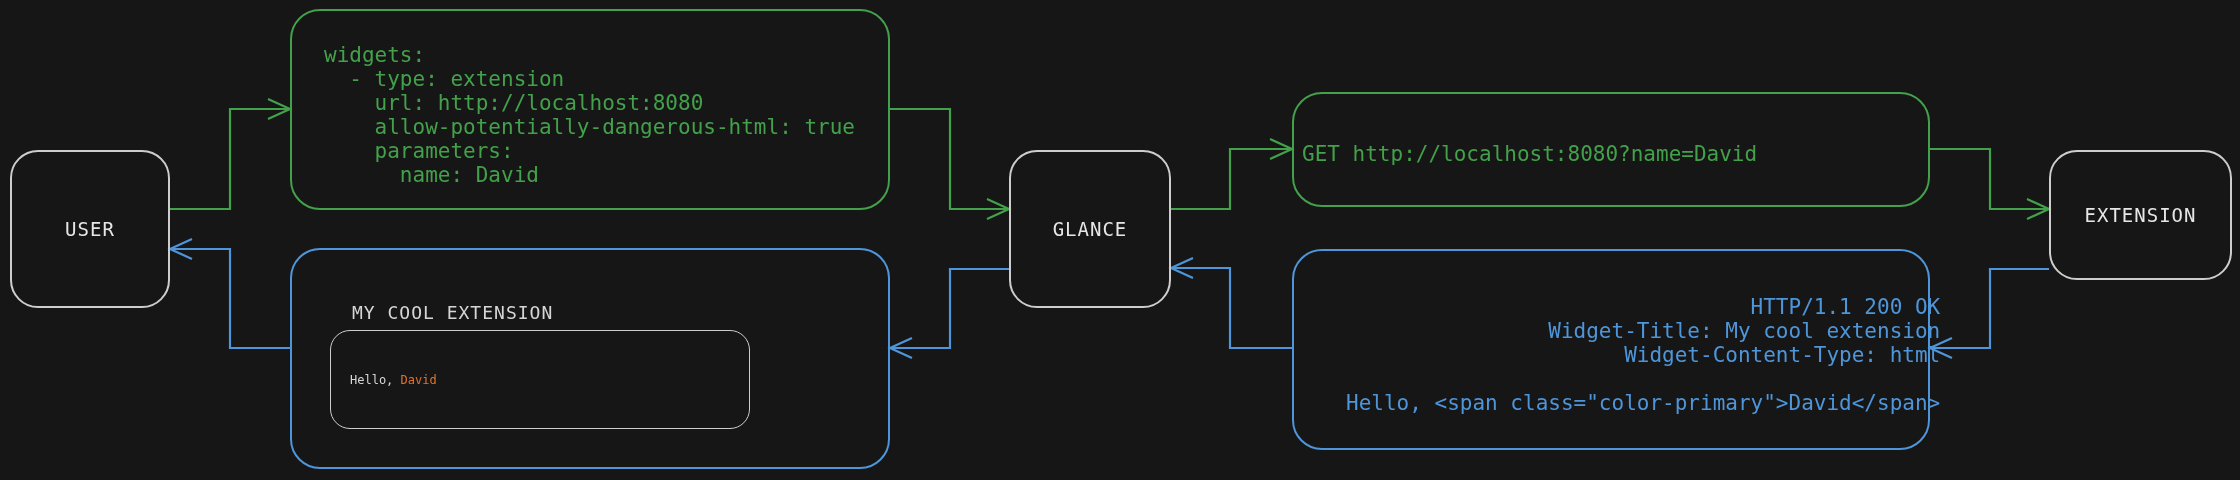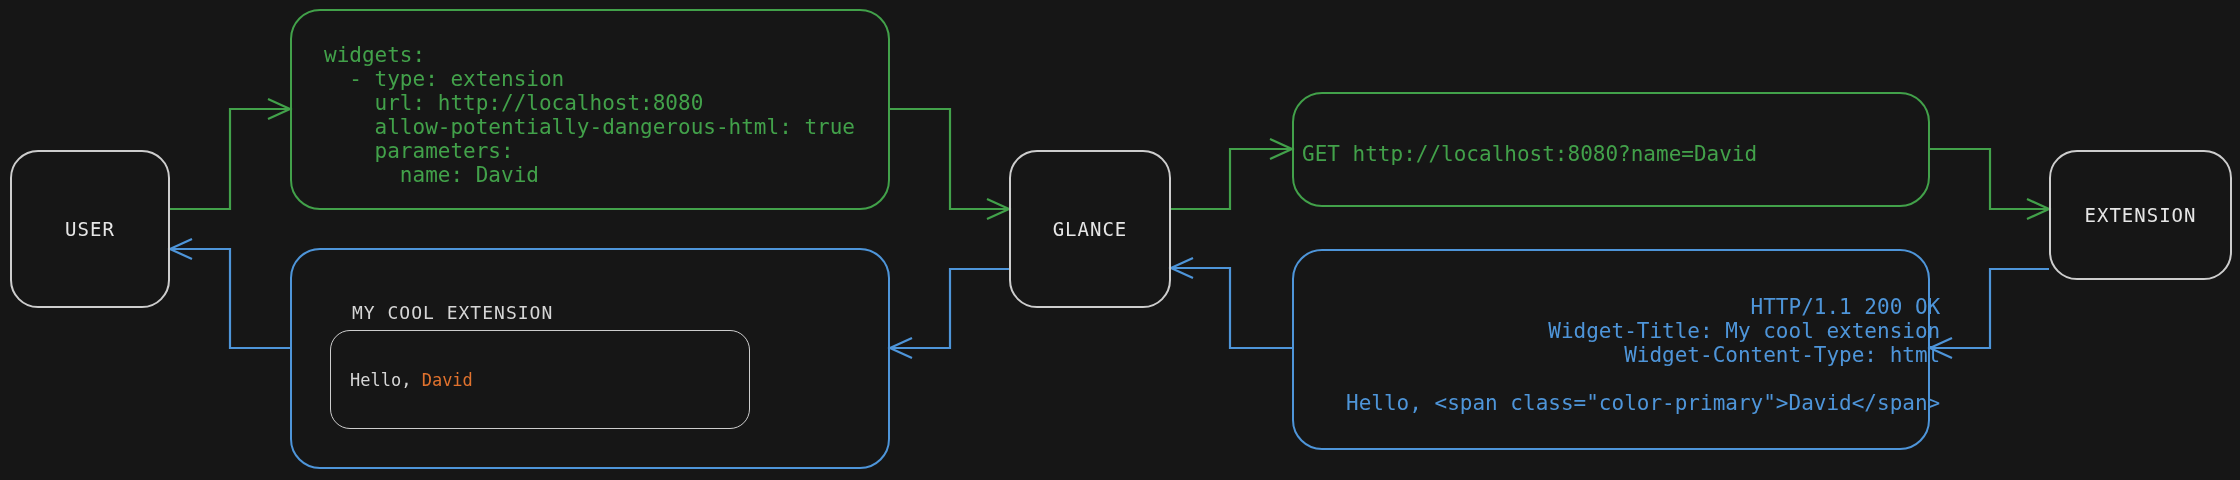--- a/index.html
+++ b/index.html
@@ -47,21 +47,21 @@
   #widget-title{
     position:absolute;left:352px;top:290px;line-height:24px;
     color:var(--text-muted);font-size:18px;letter-spacing:1px;margin-top:11px;
   }
   #widget-inner-box{
     position:absolute;left:330px;top:330px;width:420px;height:99px;
     border:1.5px solid var(--box-border);border-radius:20px;box-sizing:border-box;
   }
   #widget-greeting{
     position:absolute;left:350px;top:368px;line-height:24px;
-    color:var(--text-muted);font-size:17px;
+    color:var(--text-muted);font-size:12px;
   }
   #widget-greeting .name{color:var(--orange);}
   svg.wires{position:absolute;left:0;top:0;width:2240px;height:480px;pointer-events:none;}
   svg.wires path{fill:none;stroke-width:2.2px;stroke-linejoin:miter;stroke-linecap:butt;}
   svg.wires .g{stroke:var(--green);}
   svg.wires .b{stroke:var(--blue);}
 </style>
 </head>
 <body>
 

